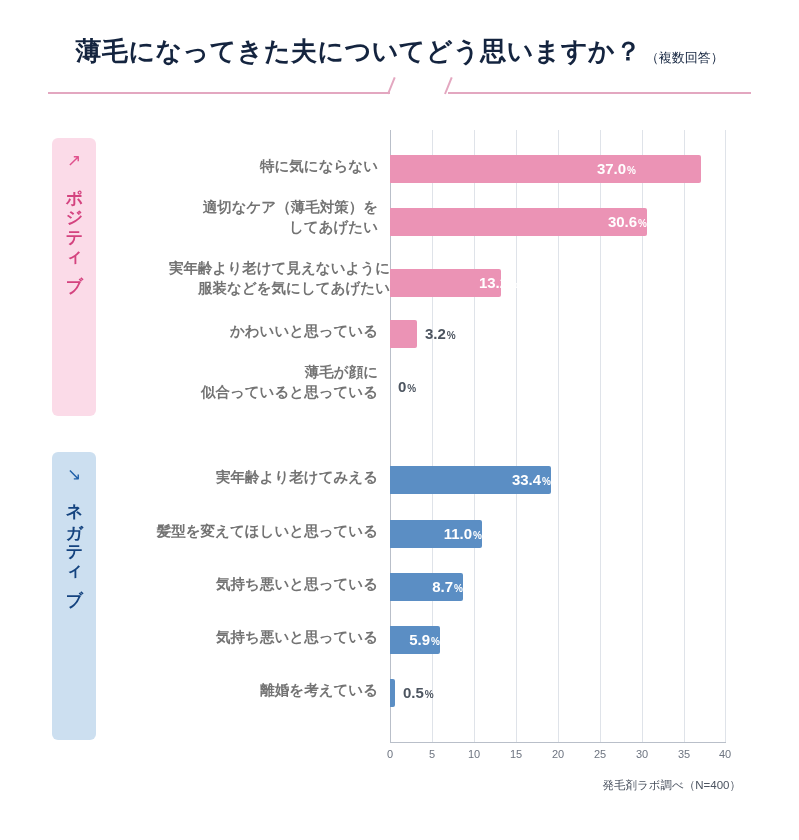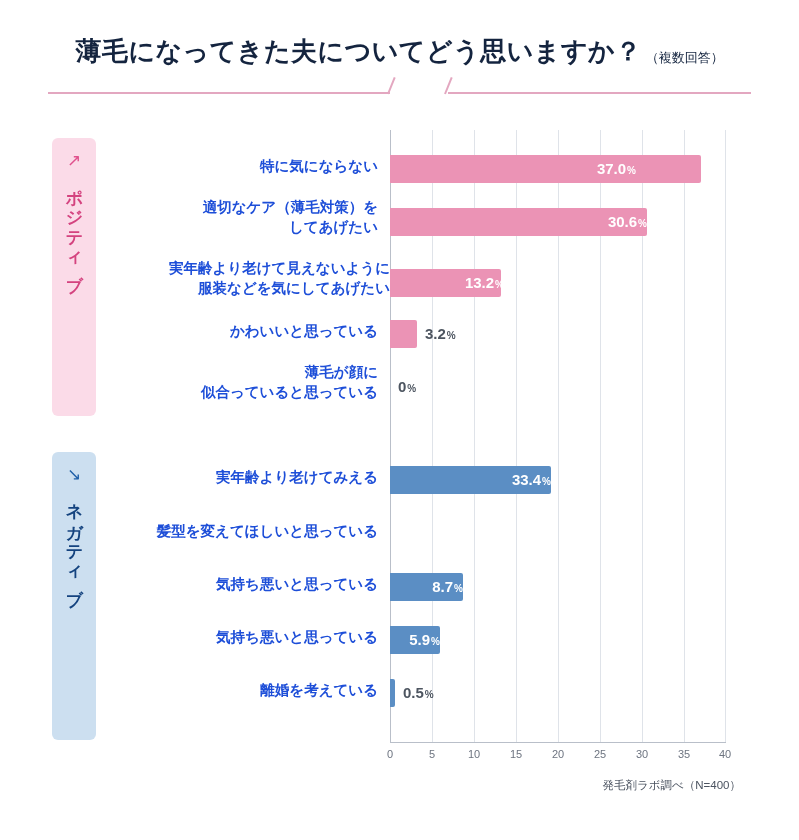--- a/index.html
+++ b/index.html
@@ -162,21 +162,21 @@
   .bar-value.inside { color: #ffffff; right: 8px; }
   .bar-value.outside { color: #4d5560; }
 
   .row-label {
     position: absolute;
     right: 0;
     width: 330px;
     text-align: right;
     font-size: 14.5px;
     line-height: 1.35;
-    color: #1d4ed8;
+    color: #737373;
     font-weight: bold;
   }
 
   .footer-note {
     position: absolute;
     right: 58px; top: 778px;
     font-size: 11.5px;
     color: #4b5360;
   }
 </style>
@@ -245,21 +245,21 @@
     <div class="bar pos" style="width:257px;"></div>
     <div class="bar-value inside" style="right:79px;"><span>30.6</span><span class="pct">%</span></div>
   </div>
 
   <div class="row-label" style="left:60px; top:159px;">
     <div>実年齢より老けて見えないように</div>
     <div>服装などを気にしてあげたい</div>
   </div>
   <div class="bar-row" style="left:390px; top:169px; width:336px;">
     <div class="bar pos" style="width:111px;"></div>
-    <div class="bar-value inside" style="right:222px;"><span>13.2</span><span class="pct">%</span></div>
+    <div class="bar-value inside" style="right:208px;"><span>13.2</span><span class="pct">%</span></div>
   </div>
 
   <div class="row-label" style="left:48px; top:222px;">
     <div>かわいいと思っている</div>
   </div>
   <div class="bar-row" style="left:390px; top:220px; width:336px;">
     <div class="bar pos" style="width:27px;"></div>
     <div class="bar-value outside" style="left:35px;"><span>3.2</span><span class="pct">%</span></div>
   </div>
 
@@ -276,20 +276,24 @@
     <div>実年齢より老けてみえる</div>
   </div>
   <div class="bar-row" style="left:390px; top:366px; width:336px;">
     <div class="bar neg" style="width:161px;"></div>
     <div class="bar-value inside" style="right:175px;"><span>33.4</span><span class="pct">%</span></div>
   </div>
 
   <div class="row-label" style="left:48px; top:422px;">
     <div>髪型を変えてほしいと思っている</div>
   </div>
+  <div class="bar-row" style="left:390px; top:420px; width:336px;">
+    <div class="bar neg" style="width:92px;"></div>
+    <div class="bar-value inside" style="right:244px;"><span>11.0</span><span class="pct">%</span></div>
+  </div>
 
   <div class="row-label" style="left:48px; top:475px;">
     <div>気持ち悪いと思っている</div>
   </div>
   <div class="bar-row" style="left:390px; top:473px; width:336px;">
     <div class="bar neg" style="width:73px;"></div>
     <div class="bar-value inside" style="right:263px;"><span>8.7</span><span class="pct">%</span></div>
   </div>
 
   <div class="row-label" style="left:48px; top:528px;">

